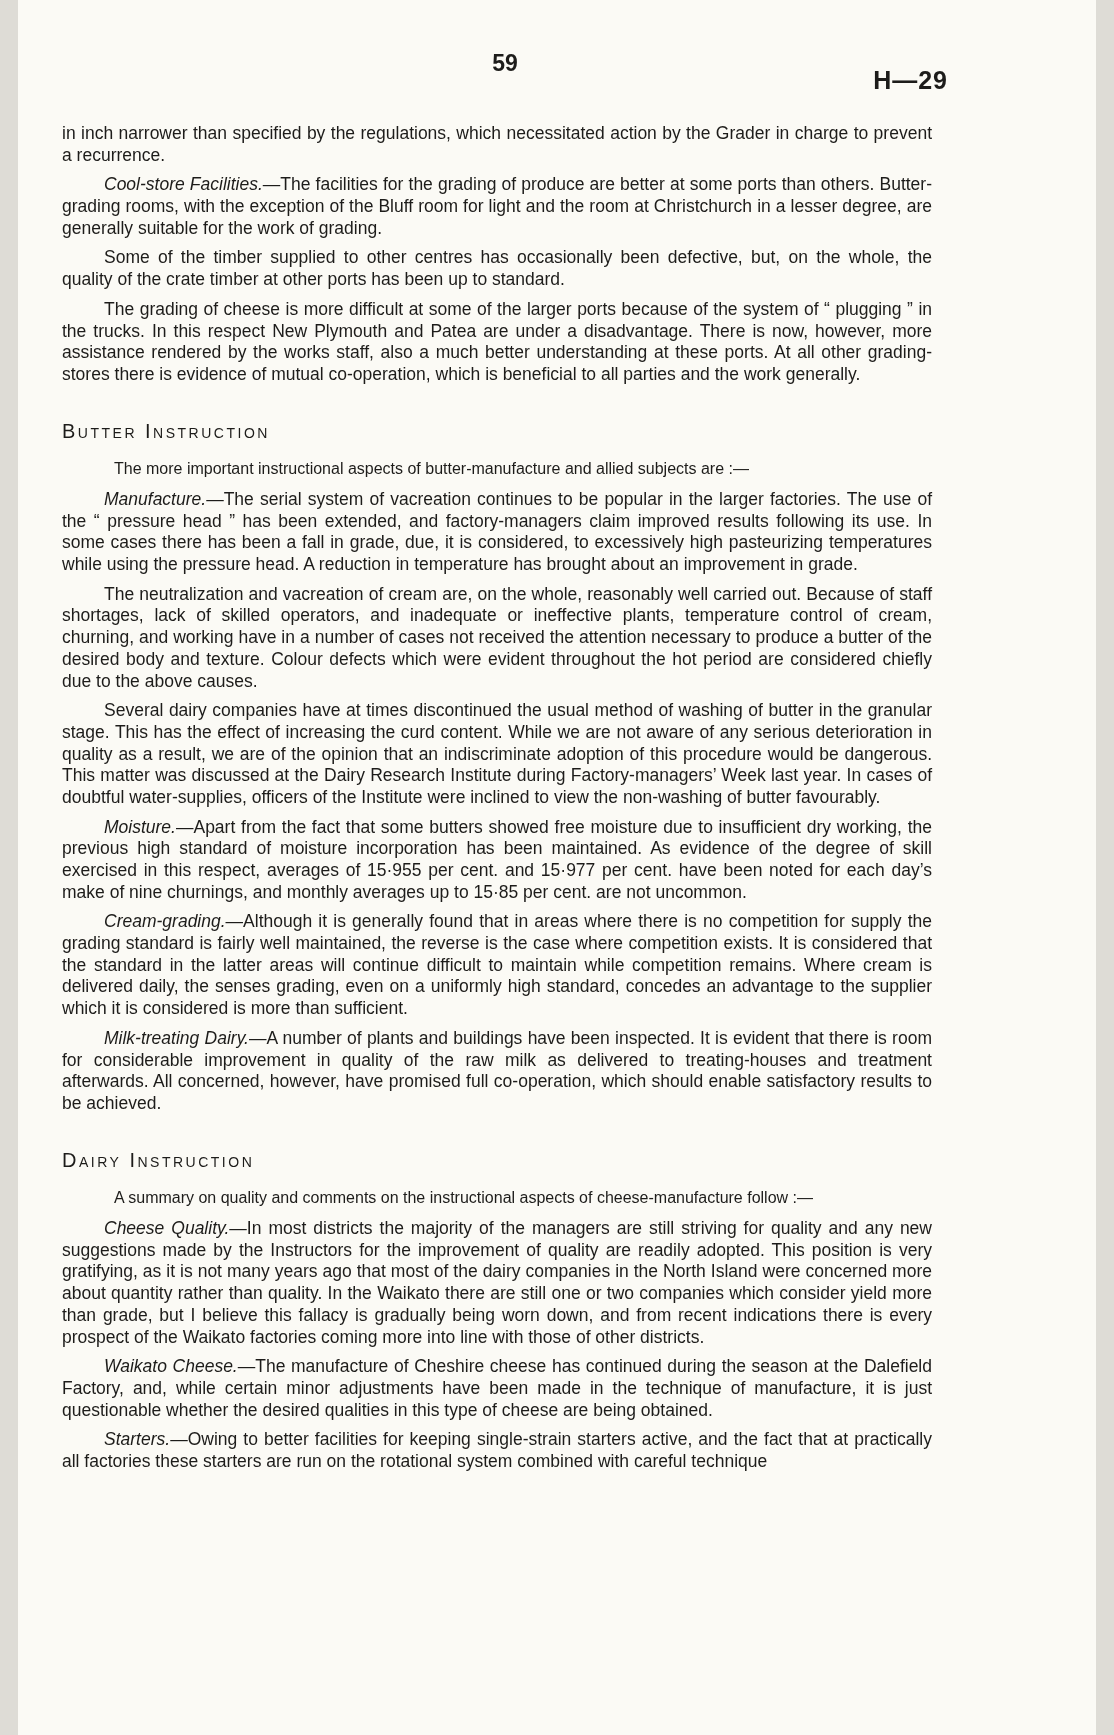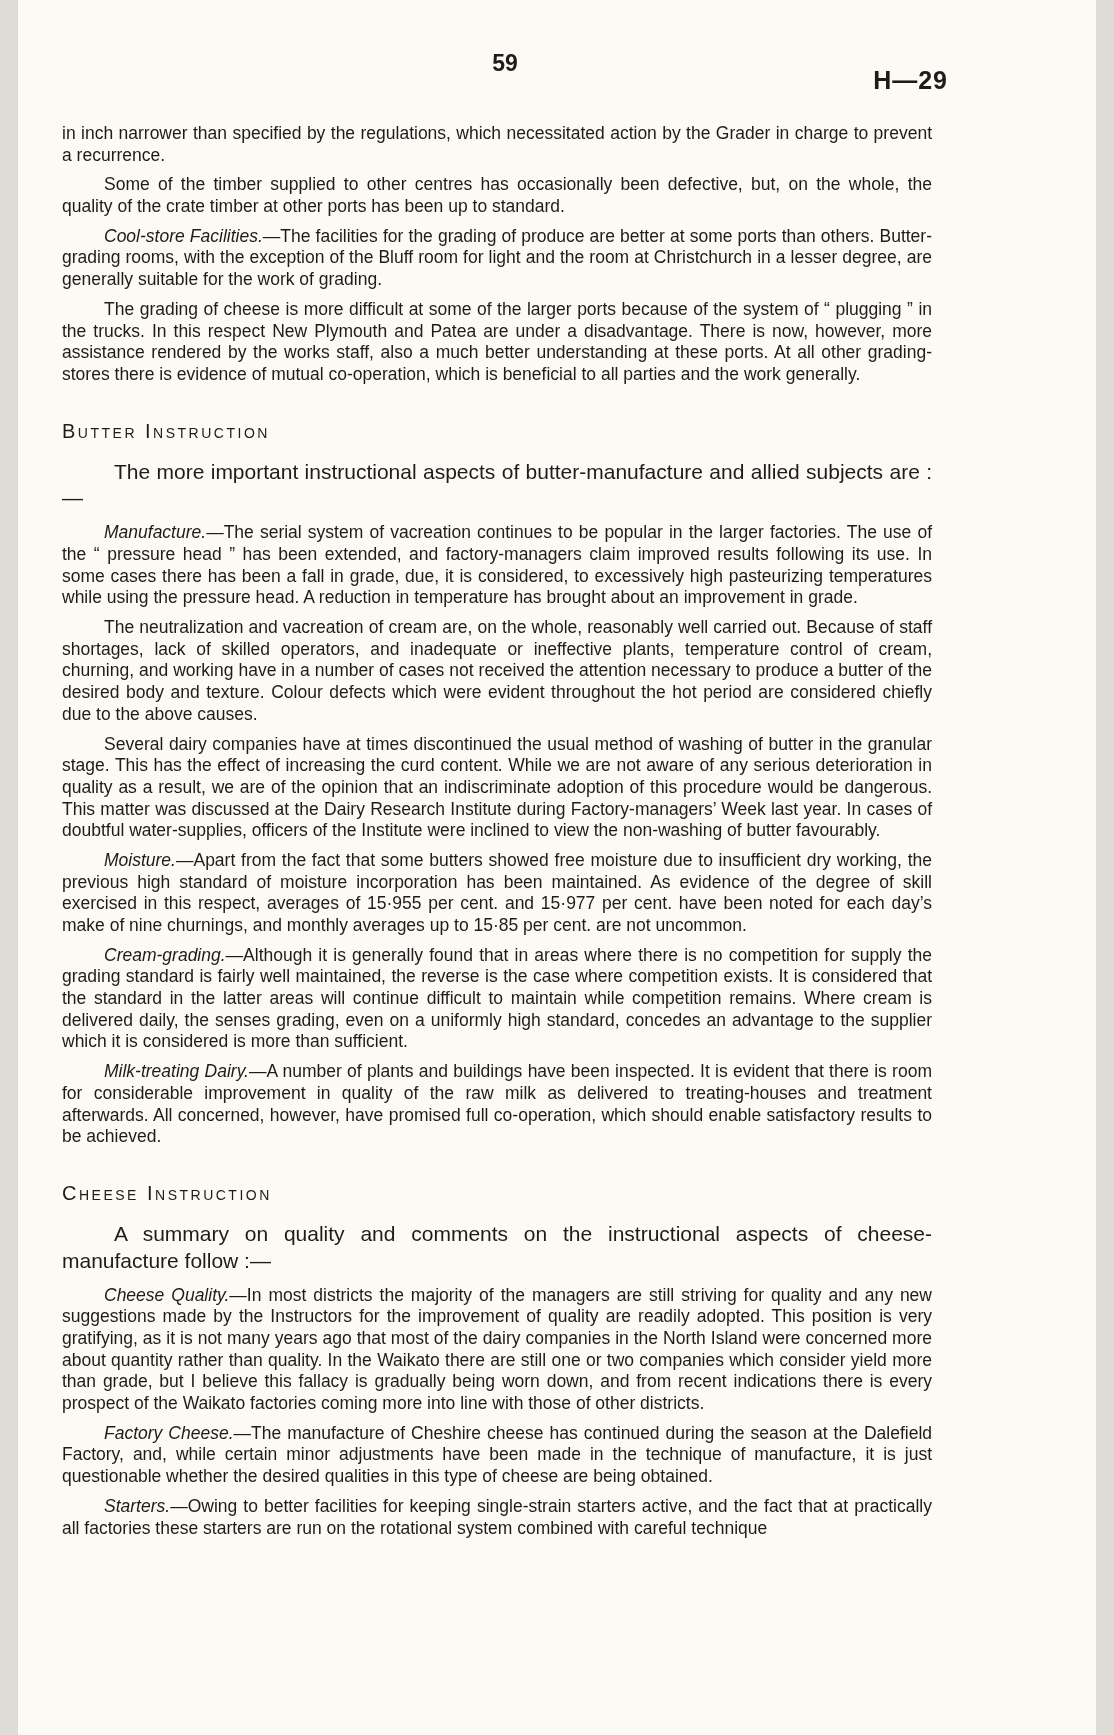--- a/index.html
+++ b/index.html
@@ -32,21 +32,21 @@
     letter-spacing: 1px;
   }
   .doc-body p.para {
     margin: 0 16px 8px 0;
     font-size: 17.5px;
     line-height: 1.24;
     text-align: justify;
   }
   .doc-body p.para.indent { text-indent: 42px; }
   .doc-body p.para.large {
-    font-size: 21px;
+    font-size: 16px;
     line-height: 1.28;
     margin-bottom: 10px;
   }
   .doc-body p.para.large.indent { text-indent: 52px; }
   .doc-body .section-heading {
     font-variant: small-caps;
     font-size: 20px;
     letter-spacing: 2.5px;
     margin: 34px 0 16px 0;
   }
@@ -57,30 +57,30 @@
 </head>
 <body>
 
 <div class="sheet">
   <div class="page-header">
     <span class="pagenum">59</span>
     <span class="docref">H—29</span>
   </div>
   <div class="doc-body">
       <p class="para">in inch narrower than specified by the regulations, which necessitated action by the Grader in charge to prevent a recurrence.</p>
+      <p class="para indent"><em class="lead">Cool-store Facilities.</em>—The facilities for the grading of produce are better at some ports than others. Butter-grading rooms, with the exception of the Bluff room for light and the room at Christchurch in a lesser degree, are generally suitable for the work of grading.</p>
       <p class="para indent">Some of the timber supplied to other centres has occasionally been defective, but, on the whole, the quality of the crate timber at other ports has been up to standard.</p>
-      <p class="para indent"><em class="lead">Cool-store Facilities.</em>—The facilities for the grading of produce are better at some ports than others. Butter-grading rooms, with the exception of the Bluff room for light and the room at Christchurch in a lesser degree, are generally suitable for the work of grading.</p>
       <p class="para indent">The grading of cheese is more difficult at some of the larger ports because of the system of “ plugging ” in the trucks.  In this respect New Plymouth and Patea are under a disadvantage. There is now, however, more assistance rendered by the works staff, also a much better understanding at these ports.  At all other grading-stores there is evidence of mutual co-operation, which is beneficial to all parties and the work generally.</p>
       <div class="section-heading">Butter Instruction</div>
       <p class="para indent large">The more important instructional aspects of butter-manufacture and allied subjects are :—</p>
       <p class="para indent"><em class="lead">Manufacture.</em>—The serial system of vacreation continues to be popular in the larger factories. The use of the “ pressure head ” has been extended, and factory-managers claim improved results following its use.  In some cases there has been a fall in grade, due, it is considered, to excessively high pasteurizing temperatures while using the pressure head.  A reduction in temperature has brought about an improvement in grade.</p>
       <p class="para indent">The neutralization and vacreation of cream are, on the whole, reasonably well carried out.  Because of staff shortages, lack of skilled operators, and inadequate or ineffective plants, temperature control of cream, churning, and working have in a number of cases not received the attention necessary to produce a butter of the desired body and texture.  Colour defects which were evident throughout the hot period are considered chiefly due to the above causes.</p>
       <p class="para indent">Several dairy companies have at times discontinued the usual method of washing of butter in the granular stage.  This has the effect of increasing the curd content.  While we are not aware of any serious deterioration in quality as a result, we are of the opinion that an indiscriminate adoption of this procedure would be dangerous.  This matter was discussed at the Dairy Research Institute during Factory-managers’ Week last year.  In cases of doubtful water-supplies, officers of the Institute were inclined to view the non-washing of butter favourably.</p>
       <p class="para indent"><em class="lead">Moisture.</em>—Apart from the fact that some butters showed free moisture due to insufficient dry working, the previous high standard of moisture incorporation has been maintained.  As evidence of the degree of skill exercised in this respect, averages of 15·955 per cent. and 15·977 per cent. have been noted for each day’s make of nine churnings, and monthly averages up to 15·85 per cent. are not uncommon.</p>
       <p class="para indent"><em class="lead">Cream-grading.</em>—Although it is generally found that in areas where there is no competition for supply the grading standard is fairly well maintained, the reverse is the case where competition exists. It is considered that the standard in the latter areas will continue difficult to maintain while competition remains.  Where cream is delivered daily, the senses grading, even on a uniformly high standard, concedes an advantage to the supplier which it is considered is more than sufficient.</p>
       <p class="para indent"><em class="lead">Milk-treating Dairy.</em>—A number of plants and buildings have been inspected.  It is evident that there is room for considerable improvement in quality of the raw milk as delivered to treating-houses and treatment afterwards.  All concerned, however, have promised full co-operation, which should enable satisfactory results to be achieved.</p>
-      <div class="section-heading">Cheese Instruction</div>
+      <div class="section-heading">Dairy Instruction</div>
       <p class="para indent large">A summary on quality and comments on the instructional aspects of cheese-manufacture follow :—</p>
       <p class="para indent"><em class="lead">Cheese Quality.</em>—In most districts the majority of the managers are still striving for quality and any new suggestions made by the Instructors for the improvement of quality are readily adopted. This position is very gratifying, as it is not many years ago that most of the dairy companies in the North Island were concerned more about quantity rather than quality.  In the Waikato there are still one or two companies which consider yield more than grade, but I believe this fallacy is gradually being worn down, and from recent indications there is every prospect of the Waikato factories coming more into line with those of other districts.</p>
-      <p class="para indent"><em class="lead">Factory Cheese.</em>—The manufacture of Cheshire cheese has continued during the season at the Dalefield Factory, and, while certain minor adjustments have been made in the technique of manufacture, it is just questionable whether the desired qualities in this type of cheese are being obtained.</p>
+      <p class="para indent"><em class="lead">Waikato Cheese.</em>—The manufacture of Cheshire cheese has continued during the season at the Dalefield Factory, and, while certain minor adjustments have been made in the technique of manufacture, it is just questionable whether the desired qualities in this type of cheese are being obtained.</p>
       <p class="para indent"><em class="lead">Starters.</em>—Owing to better facilities for keeping single-strain starters active, and the fact that at practically all factories these starters are run on the rotational system combined with careful technique</p>
     </div>
 </div>
 
 </body></html>

